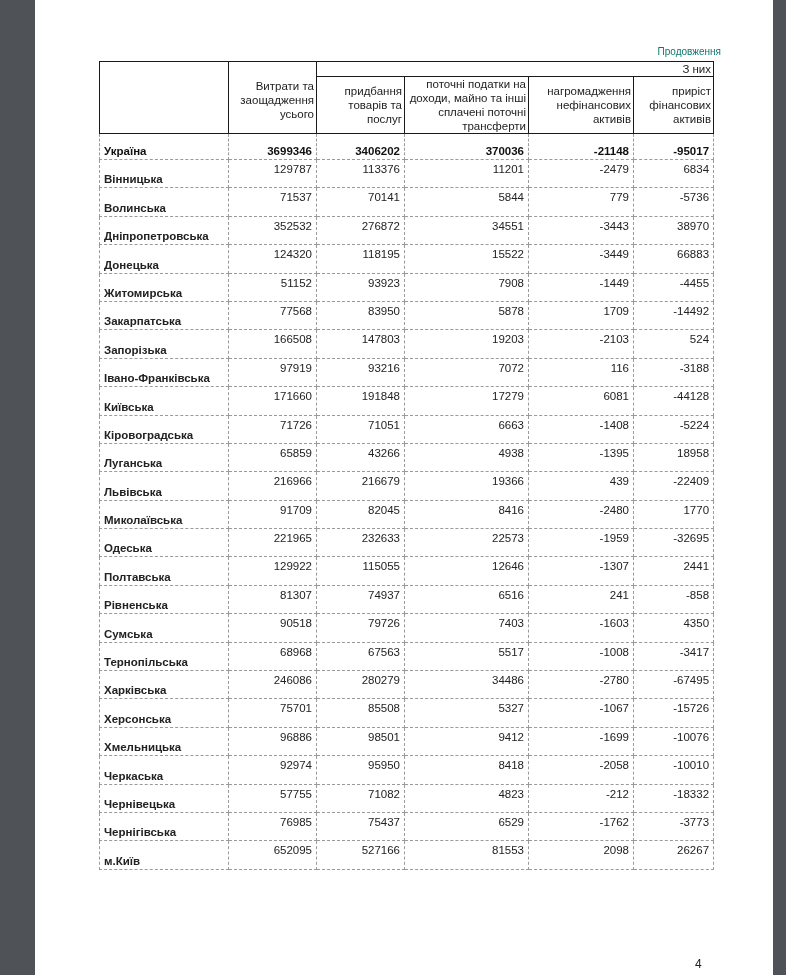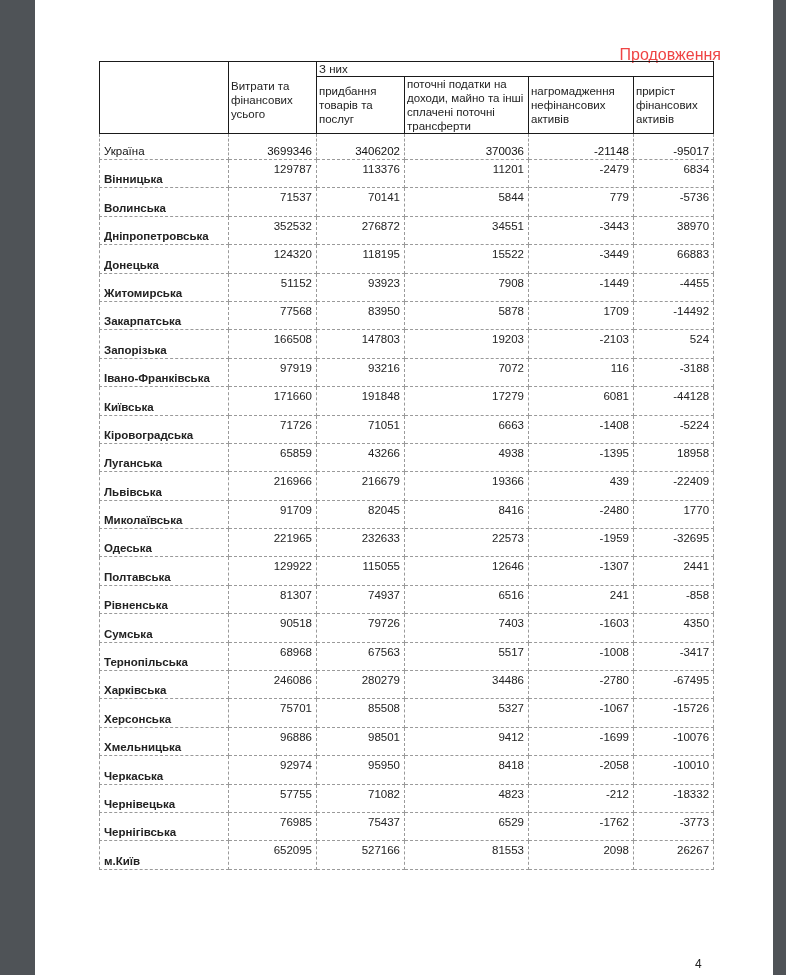--- a/index.html
+++ b/index.html
@@ -13,41 +13,41 @@
   }
   .page {
     position: absolute;
     left: 35px; top: 0;
     width: 738px; height: 975px;
     background: #ffffff;
   }
   .continuation {
     position: absolute;
     right: 52px; top: 46px;
-    font-size: 16px;
-    color: #ef4444;
+    font-size: 10px;
+    color: #0f766e;
   }
   table.stats {
     position: absolute;
     left: 64px; top: 61px;
     border-collapse: collapse;
     table-layout: fixed;
     width: 614px;
     font-size: 11.5px;
   }
   table.stats col.c1 { width: 129px; }
   table.stats col.c2 { width: 88px; }
   table.stats col.c3 { width: 88px; }
   table.stats col.c4 { width: 124px; }
   table.stats col.c5 { width: 105px; }
   table.stats col.c6 { width: 80px; }
   table.stats thead th {
     border: 1.3px solid #1a1a1a;
     font-weight: normal;
-    text-align: left;
+    text-align: right;
     vertical-align: middle;
     padding: 0 2px;
     line-height: 14px;
     color: #222;
   }
   table.stats thead tr.r1 th { height: 14px; }
   table.stats thead tr.r2 th { height: 55px; }
   table.stats thead th.total-head { vertical-align: middle; padding-top: 4px; }
   table.stats tbody td {
     border: 1px dashed #9a9a9a;
@@ -60,21 +60,21 @@
     color: #222;
   }
   table.stats tbody td.name {
     text-align: left;
     vertical-align: bottom;
     padding-top: 0;
     padding-bottom: 1px;
     font-weight: bold;
   }
   table.stats tbody tr.total td {
-    font-weight: normal;
+    font-weight: bold;
     vertical-align: bottom;
     padding-top: 0;
     padding-bottom: 1px;
     height: 24px;
     color: #111;
   }
   .page-number {
     position: absolute;
     left: 660px; top: 957px;
     font-size: 12px;
@@ -92,21 +92,21 @@
       <col class="c1">
         <col class="c2">
         <col class="c3">
         <col class="c4">
         <col class="c5">
         <col class="c6">
     </colgroup>
     <thead>
       <tr class="r1">
         <th rowspan="2"></th>
-        <th rowspan="2" class="total-head">Витрати та фінансових усього</th>
+        <th rowspan="2" class="total-head">Витрати та заощадження усього</th>
         <th colspan="4">З них</th>
       </tr>
       <tr class="r2">
         <th>придбання товарів та послуг</th>
         <th>поточні податки на доходи, майно та інші сплачені поточні трансферти</th>
         <th>нагромадження нефінансових активів</th>
         <th>приріст фінансових активів</th>
       </tr>
     </thead>
     <tbody id="tbody">

